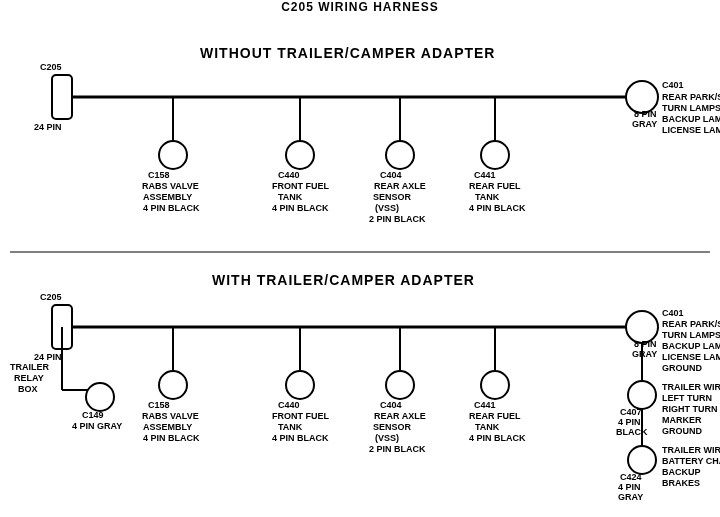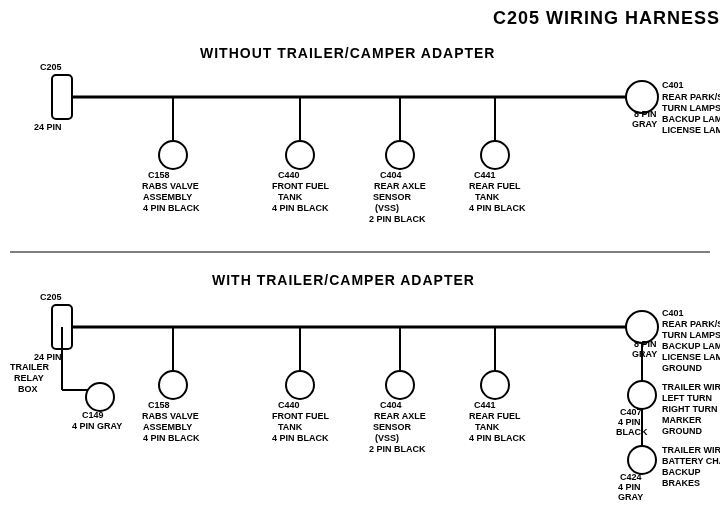--- a/index.html
+++ b/index.html
@@ -6,24 +6,23 @@
     body {
       width: 720px;
       height: 517px;
       background: #fff;
       font-family: Arial, sans-serif;
       font-size: 10px;
       overflow: hidden;
       position: relative;
     }
     .page-title {
-      text-align: right;
-      font-size: 18px;
+      text-align: center;
+      font-size: 12px;
       font-weight: bold;
-      padding-top: 8px;
       letter-spacing: 1px;
     }
     svg.diagram-svg {
       position: absolute;
       top: 0; left: 0;
       width: 720px;
       height: 517px;
       pointer-events: none;
     }
   </style>

